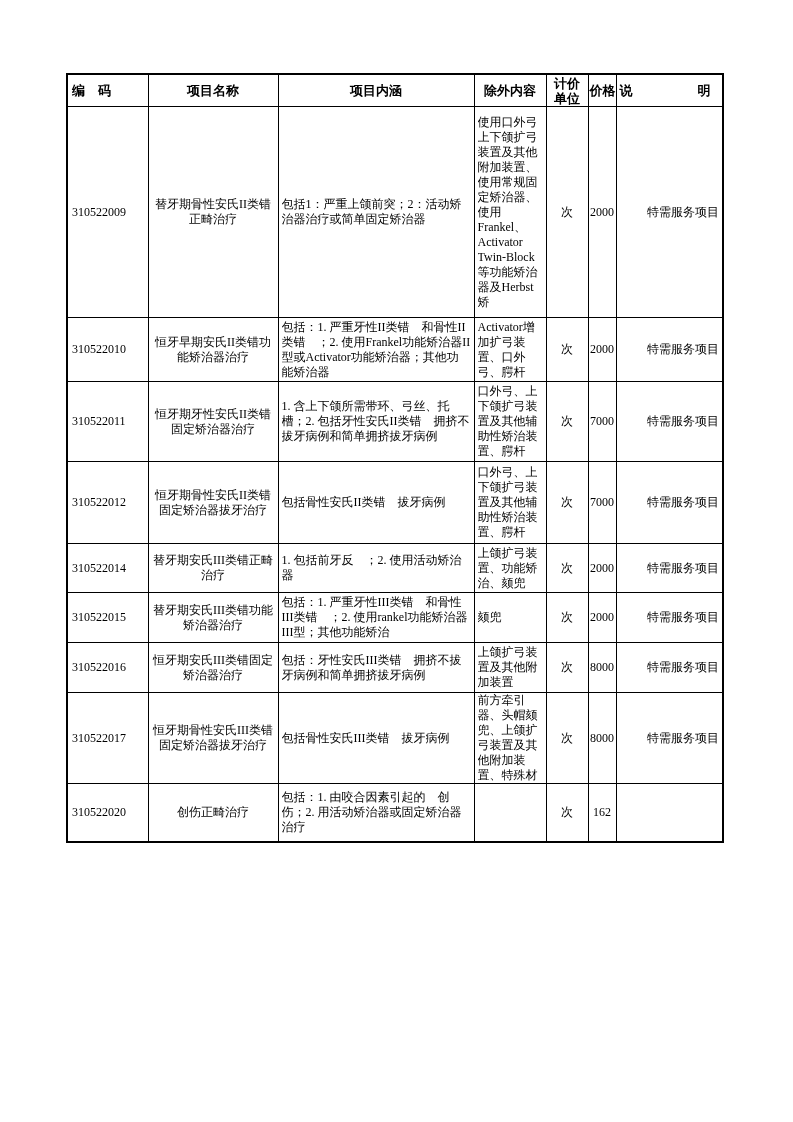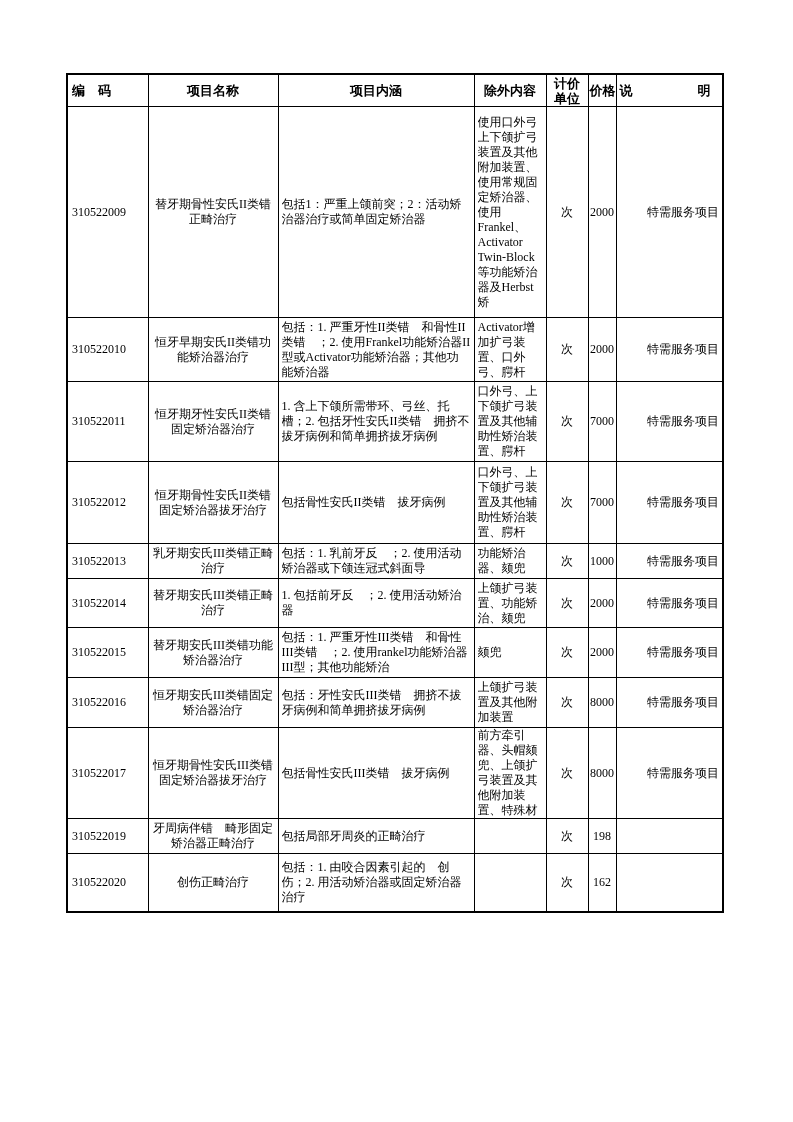--- a/index.html
+++ b/index.html
@@ -156,43 +156,20 @@
           <td class="c4">
             <div class="cellwrap" style="max-height: 82px;">次</div>
           </td>
           <td class="c5">
             <div class="cellwrap" style="max-height: 82px;">7000</div>
           </td>
           <td class="c6">
             <div class="cellwrap" style="max-height: 82px;">特需服务项目</div>
           </td>
         </tr>
-        <tr style="height: 35px;">
-          <td class="c0">
-            <div class="cellwrap" style="max-height: 35px;">310522013</div>
-          </td>
-          <td class="c1">
-            <div class="cellwrap" style="max-height: 35px;">乳牙期安氏III类错正畸治疗</div>
-          </td>
-          <td class="c2">
-            <div class="cellwrap" style="max-height: 35px;">包括：1. 乳前牙反　；2. 使用活动矫治器或下颌连冠式斜面导</div>
-          </td>
-          <td class="c3">
-            <div class="cellwrap" style="max-height: 35px;">功能矫治器、颏兜</div>
-          </td>
-          <td class="c4">
-            <div class="cellwrap" style="max-height: 35px;">次</div>
-          </td>
-          <td class="c5">
-            <div class="cellwrap" style="max-height: 35px;">1000</div>
-          </td>
-          <td class="c6">
-            <div class="cellwrap" style="max-height: 35px;">特需服务项目</div>
-          </td>
-        </tr>
         <tr style="height: 49px;">
           <td class="c0">
             <div class="cellwrap" style="max-height: 49px;">310522014</div>
           </td>
           <td class="c1">
             <div class="cellwrap" style="max-height: 49px;">替牙期安氏III类错正畸治疗</div>
           </td>
           <td class="c2">
             <div class="cellwrap" style="max-height: 49px;">1. 包括前牙反　；2. 使用活动矫治器</div>
           </td>
@@ -269,43 +246,20 @@
             <div class="cellwrap" style="max-height: 90px;">前方牵引器、头帽颏兜、上颌扩弓装置及其他附加装置、特殊材料</div>
           </td>
           <td class="c4">
             <div class="cellwrap" style="max-height: 90px;">次</div>
           </td>
           <td class="c5">
             <div class="cellwrap" style="max-height: 90px;">8000</div>
           </td>
           <td class="c6">
             <div class="cellwrap" style="max-height: 90px;">特需服务项目</div>
-          </td>
-        </tr>
-        <tr style="height: 35px;">
-          <td class="c0">
-            <div class="cellwrap" style="max-height: 35px;">310522019</div>
-          </td>
-          <td class="c1">
-            <div class="cellwrap" style="max-height: 35px;">牙周病伴错　畸形固定矫治器正畸治疗</div>
-          </td>
-          <td class="c2">
-            <div class="cellwrap" style="max-height: 35px;">包括局部牙周炎的正畸治疗</div>
-          </td>
-          <td class="c3">
-            <div class="cellwrap" style="max-height: 35px;"></div>
-          </td>
-          <td class="c4">
-            <div class="cellwrap" style="max-height: 35px;">次</div>
-          </td>
-          <td class="c5">
-            <div class="cellwrap" style="max-height: 35px;">198</div>
-          </td>
-          <td class="c6">
-            <div class="cellwrap" style="max-height: 35px;"></div>
           </td>
         </tr>
         <tr style="height: 58px;">
           <td class="c0">
             <div class="cellwrap" style="max-height: 58px;">310522020</div>
           </td>
           <td class="c1">
             <div class="cellwrap" style="max-height: 58px;">创伤正畸治疗</div>
           </td>
           <td class="c2">

